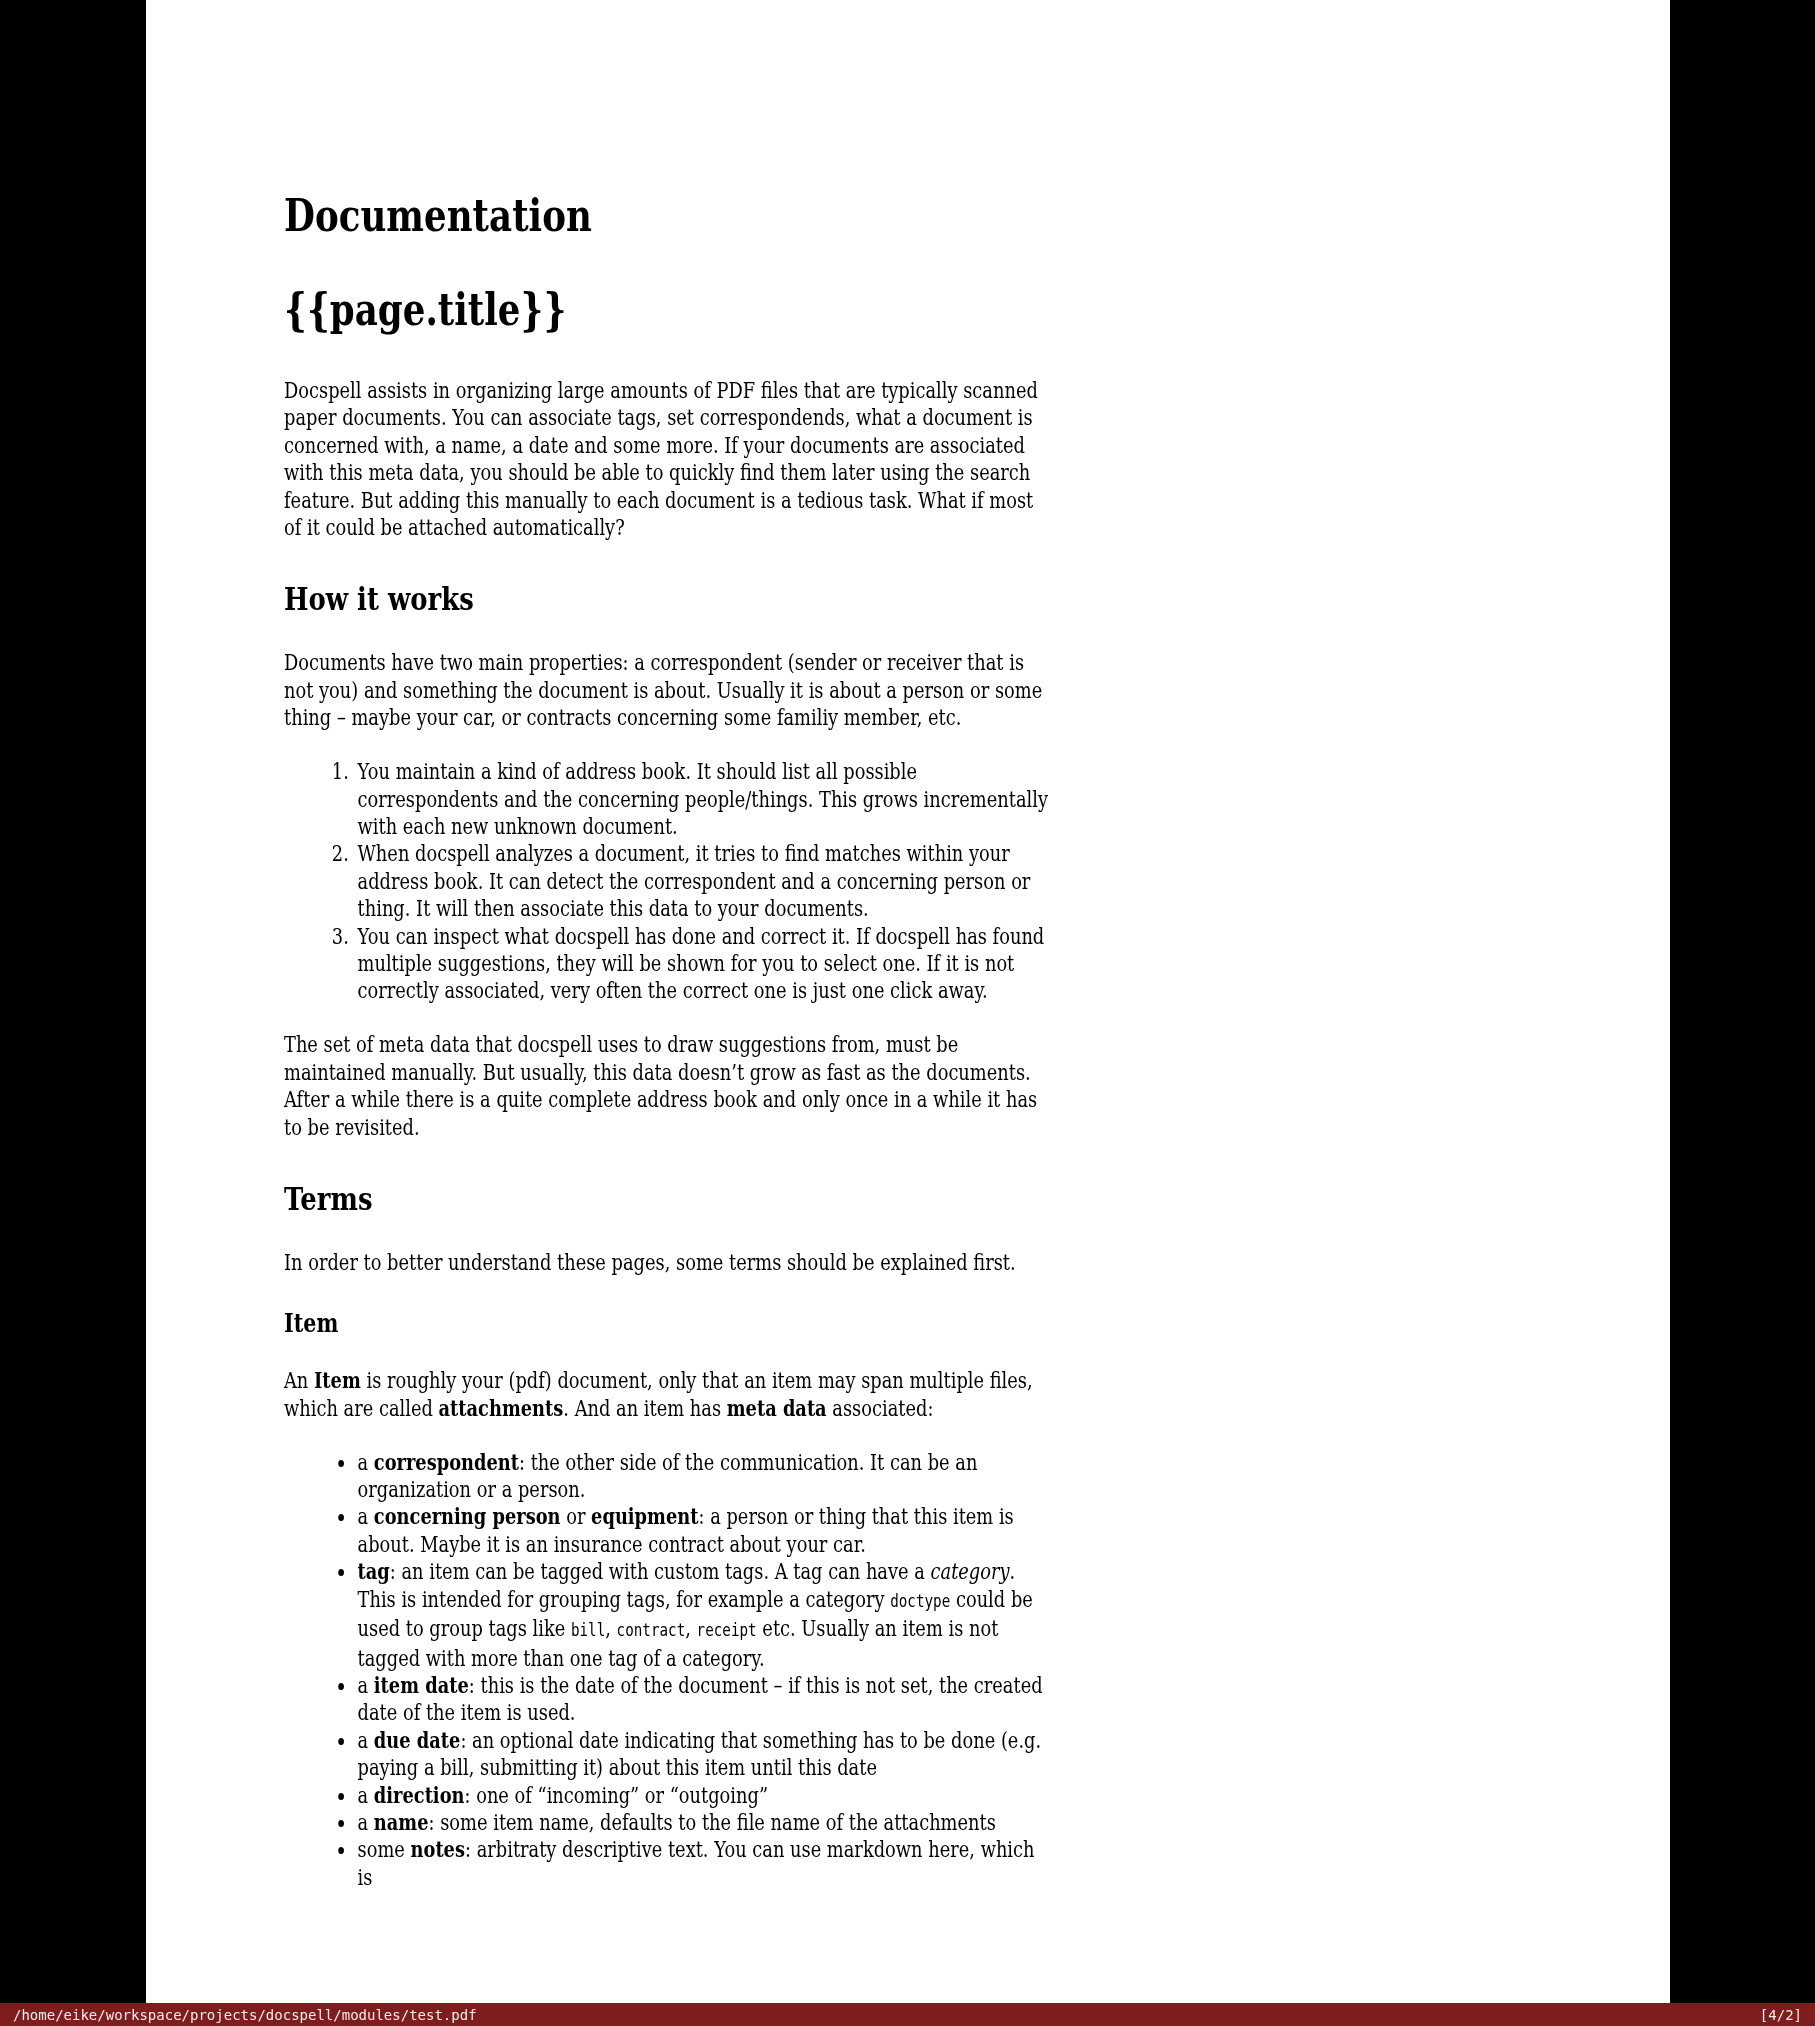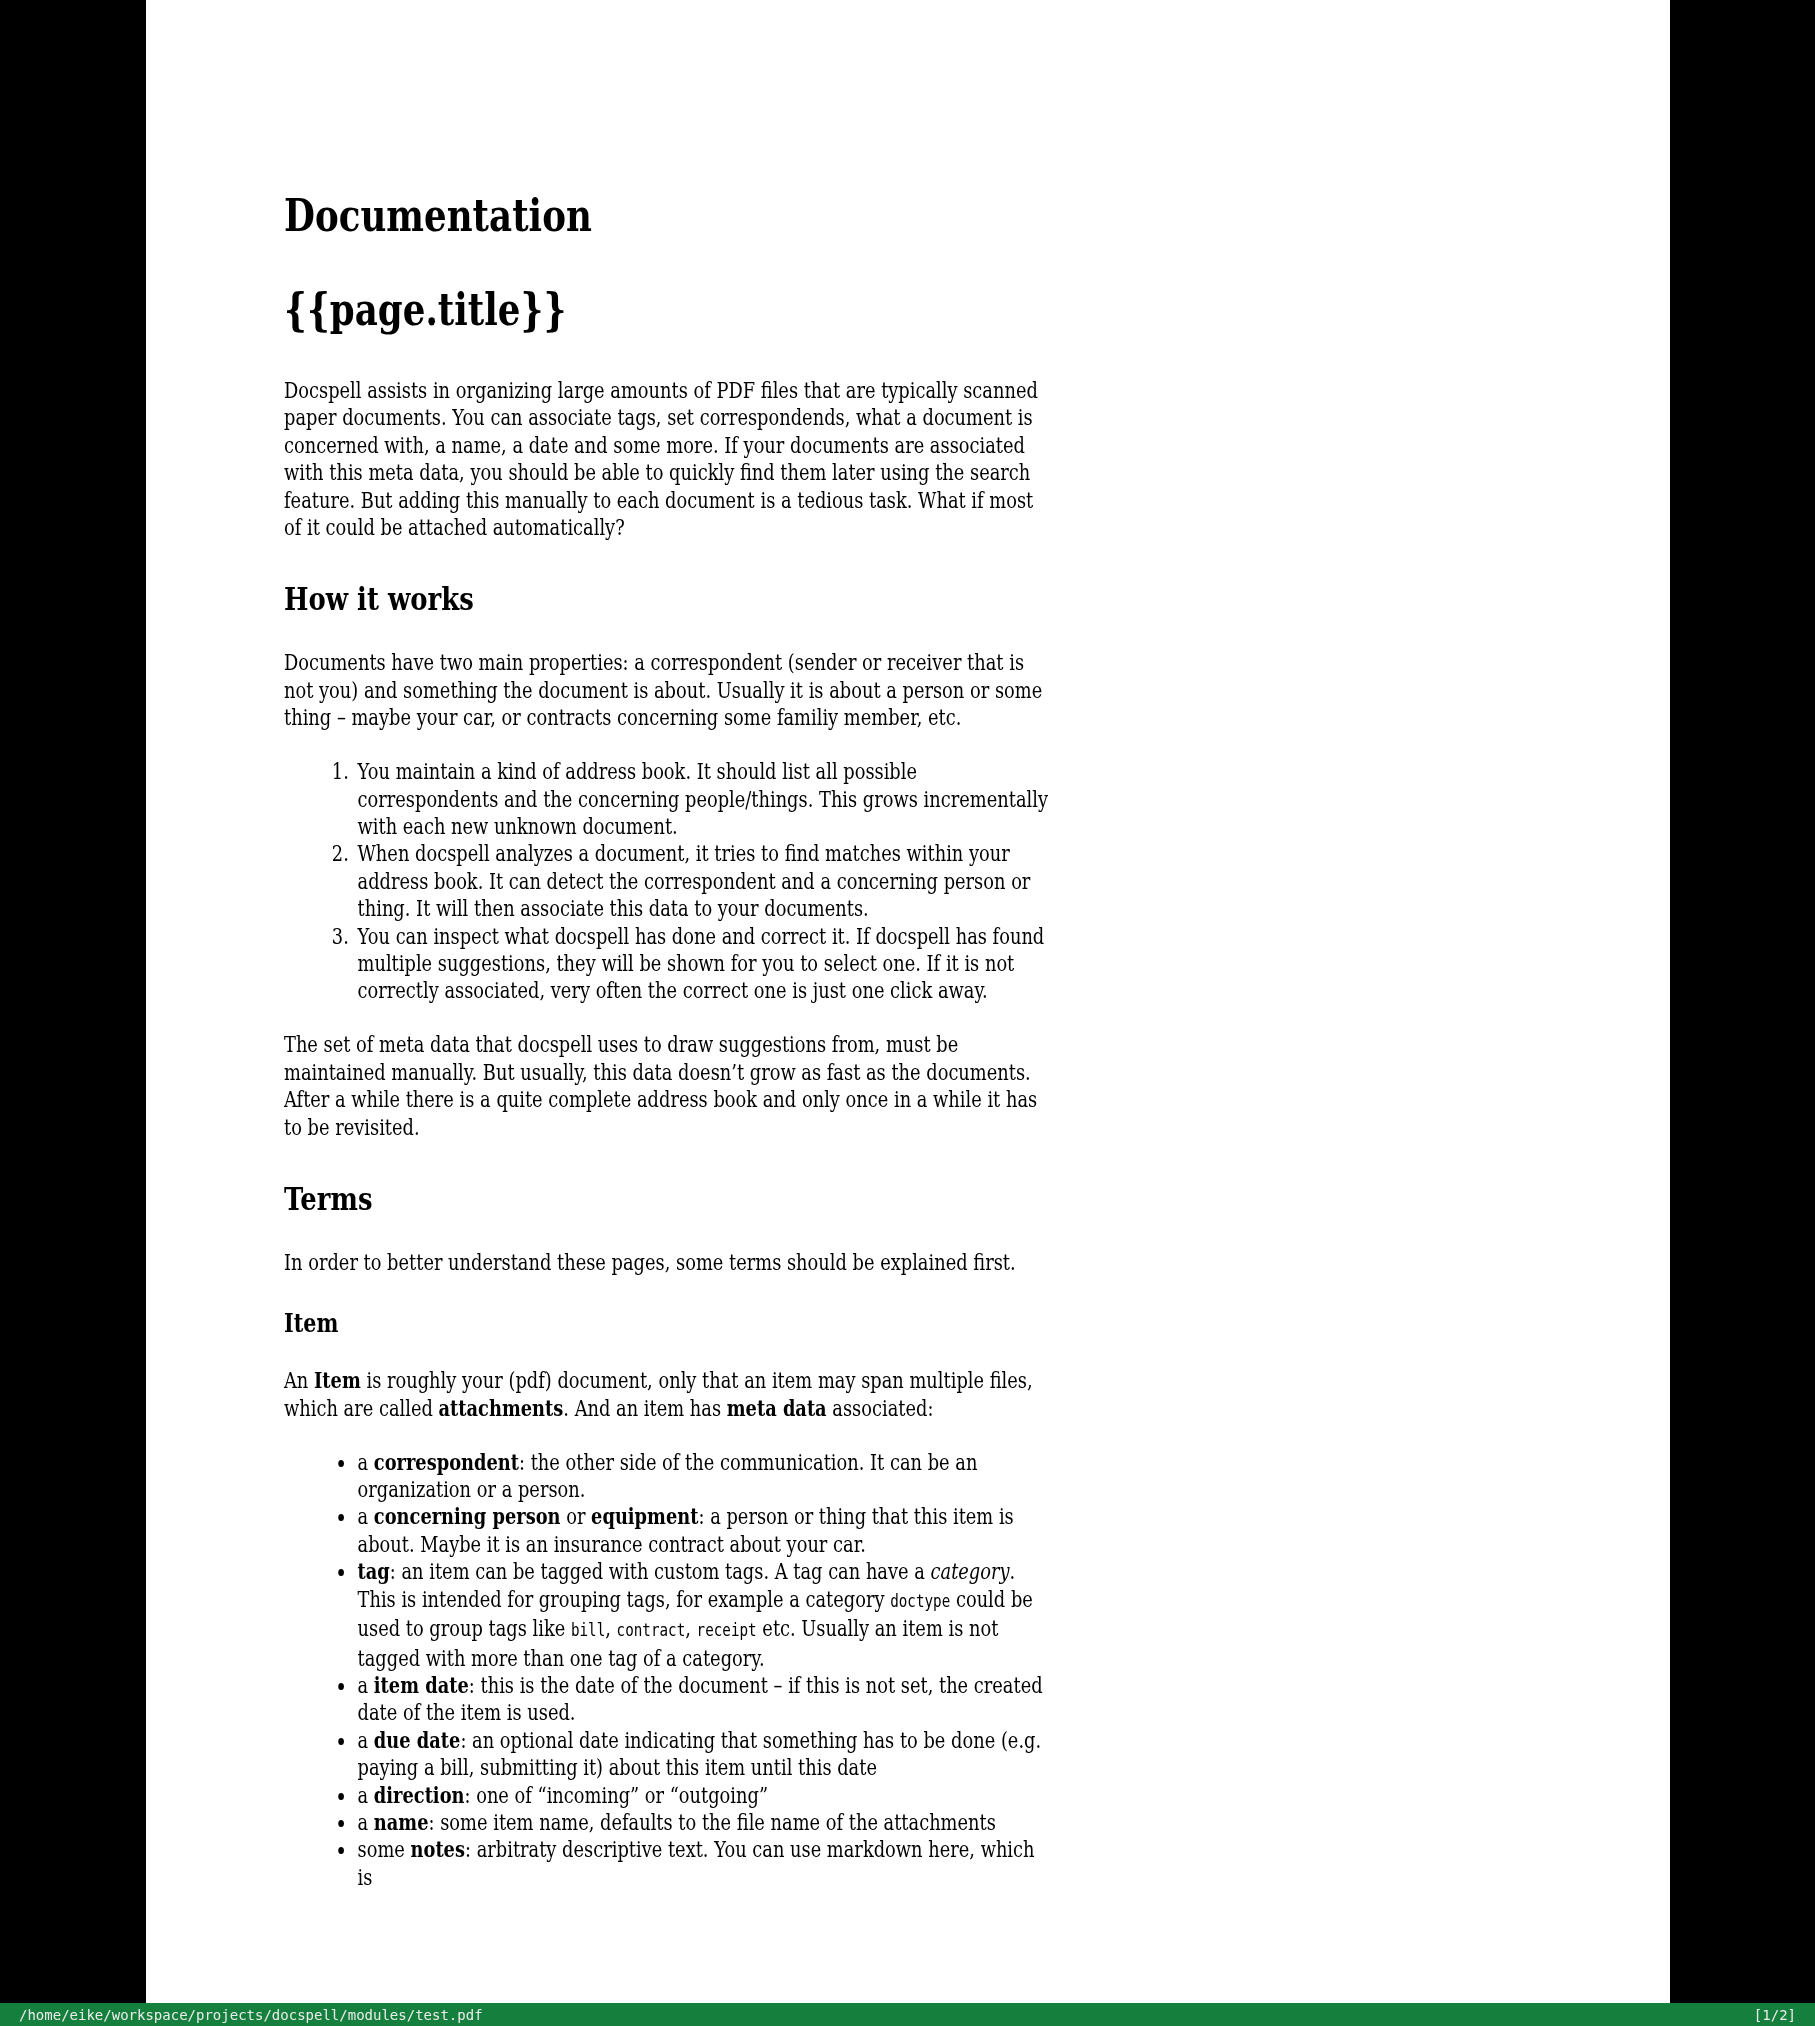--- a/index.html
+++ b/index.html
@@ -75,28 +75,28 @@
     font-family: "DejaVu Sans Mono", "Liberation Mono", monospace;
     font-size: 0.8em;
   }
   
   .statusbar {
     position: absolute;
     left: 0;
     bottom: 0;
     width: 100%;
     height: 23px;
-    background: #15803d;
+    background: #7f1d1d;
     color: #ececec;
     font-family: "DejaVu Sans Mono", "Liberation Mono", monospace;
     font-size: 14px;
     display: flex;
     justify-content: space-between;
     align-items: center;
-    padding: 0 19px;
+    padding: 0 13px;
     box-sizing: border-box;
   }
 </style>
 </head>
 <body>
 
 <div class="viewer">
   <div class="page">
     <div class="content">
         <h1><span>Documentation</span></h1>
@@ -121,16 +121,16 @@
           <li><span>a </span><span class="r-b">item date</span><span>: this is the date of the document – if this is not set, the created date of the item is used.</span></li>
           <li><span>a </span><span class="r-b">due date</span><span>: an optional date indicating that something has to be done (e.g. paying a bill, submitting it) about this item until this date</span></li>
           <li><span>a </span><span class="r-b">direction</span><span>: one of “incoming” or “outgoing”</span></li>
           <li><span>a </span><span class="r-b">name</span><span>: some item name, defaults to the file name of the attachments</span></li>
           <li><span>some </span><span class="r-b">notes</span><span>: arbitraty descriptive text. You can use markdown here, which is</span></li>
         </ul>
       </div>
   </div>
   <div class="statusbar">
     <span>/home/eike/workspace/projects/docspell/modules/test.pdf</span>
-    <span>[1/2]</span>
+    <span>[4/2]</span>
   </div>
 </div>
 
 
 </body></html>

